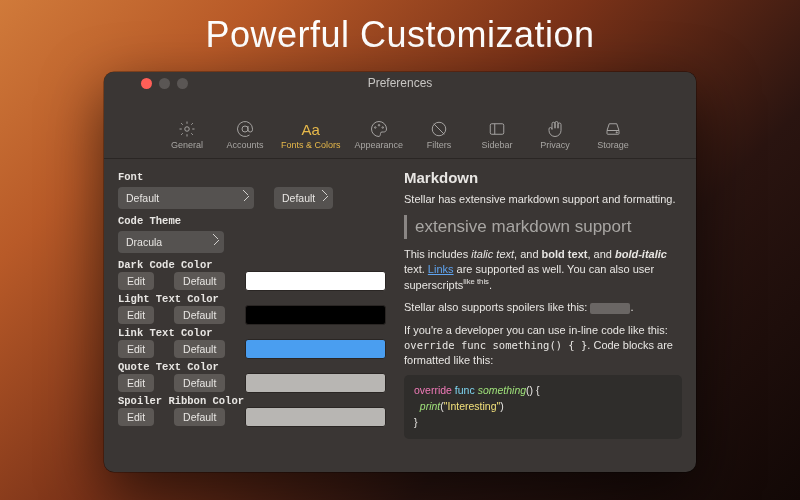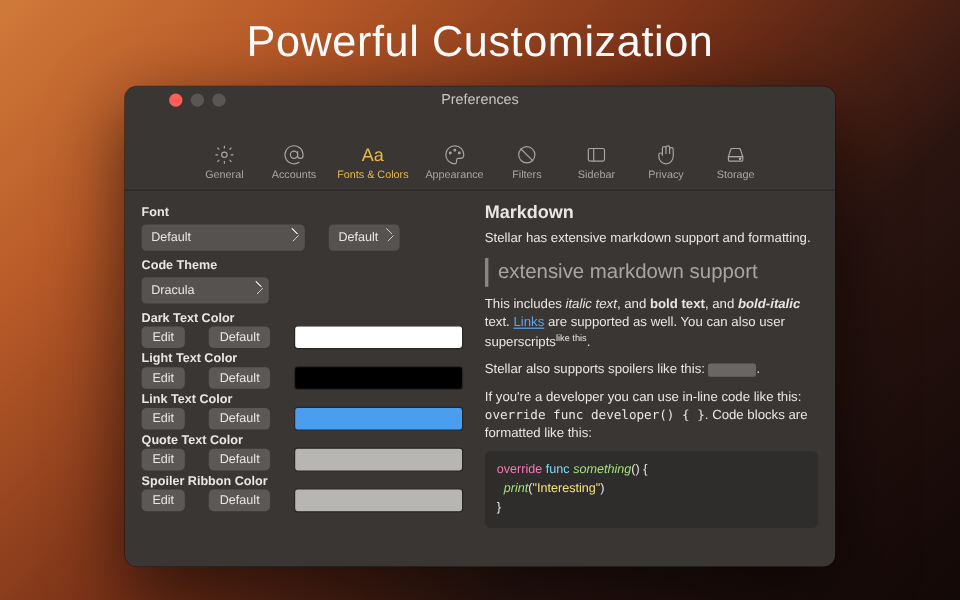--- a/index.html
+++ b/index.html
@@ -58,21 +58,21 @@
   .tb-item.active { color:var(--accent); }
   .tb-icon { width:18px; height:18px; display:flex; align-items:center; justify-content:center;margin-top:20px; }
   .tb-icon svg { width:18px; height:18px; stroke:currentColor; fill:none; stroke-width:1.3; }
   .tb-icon .aa { font-size:15px; font-weight:500; line-height:1; }
   .content {
     flex:1 1 auto; display:flex; overflow:hidden; padding:10px 14px 12px;
     gap:18px; font-size:11px; color:var(--text);
   }
   .left { flex:0 0 268px; display:flex; flex-direction:column; gap:4px; }
   .right { flex:1 1 auto; overflow:hidden; }
-  .label { font-size:10.5px; font-weight:600; color:var(--text); margin-top:2px; }
+  .label { font-size:10.5px; font-weight:600; color:var(--text); margin-top:2px;font-family:Liberation Mono, monospace; }
   .row { display:flex; align-items:center; gap:20px; }
   select.mac, .popup {
     appearance:none; background:var(--btn-bg); color:var(--text);
     border:none; border-radius:4px; font-size:10.5px; padding:2px 18px 2px 8px;
     height:18px; position:relative;
   }
   .popup { display:inline-flex; align-items:center; }
   .popup::after {
     content:""; position:absolute; right:5px; top:3px; width:6px; height:11px;
     background:
@@ -206,21 +206,21 @@
         <span class="popup" style="width:110px">Default</span>
         <span class="popup">Default</span>
       </div>
 
       <div class="label">Code Theme</div>
       <div class="row">
         <span class="popup" style="width:80px">Dracula</span>
       </div>
 
       <div id="color-rows">
-          <div class="label">Dark Text Color</div>
+          <div class="label">Dark Code Color</div>
           <div class="row">
             <button class="btn">Edit</button>
             <button class="btn">Default</button>
             <div class="swatch" style="background: rgb(255, 255, 255);"></div>
           </div>
           <div class="label">Light Text Color</div>
           <div class="row">
             <button class="btn">Edit</button>
             <button class="btn">Default</button>
             <div class="swatch" style="background: rgb(0, 0, 0);"></div>
@@ -250,20 +250,20 @@
       <h2>Markdown</h2>
       <p>Stellar has extensive markdown support and formatting.</p>
       <div class="blockquote">extensive markdown support</div>
       <p>
         <span>This includes </span><em>italic text</em><span>, and </span><strong>bold text</strong><span>, and </span><strong><em>bold-italic</em></strong><span> text. </span><a href="#">Links</a><span> are supported as well. You can also user superscripts</span><sup>like this</sup><span>.</span>
       </p>
       <p>
         <span>Stellar also supports spoilers like this: </span><span class="spoiler-pill"></span><span>.</span>
       </p>
       <p>
-        <span>If you're a developer you can use in-line code like this: </span><code class="inline">override func developer() { }</code><span>. Code blocks are formatted like this:</span>
+        <span>If you're a developer you can use in-line code like this: </span><code class="inline">override func something() { }</code><span>. Code blocks are formatted like this:</span>
       </p>
       <pre class="codeblock"><span class="kw">override</span> <span class="kw2">func</span> <span class="fn">something</span><span class="pn">() {</span>
   <span class="fn">print</span><span class="pn">(</span><span class="str">"Interesting"</span><span class="pn">)</span>
 <span class="pn">}</span></pre>
     </div>
   </div>
 </div>
 
 </body></html>

